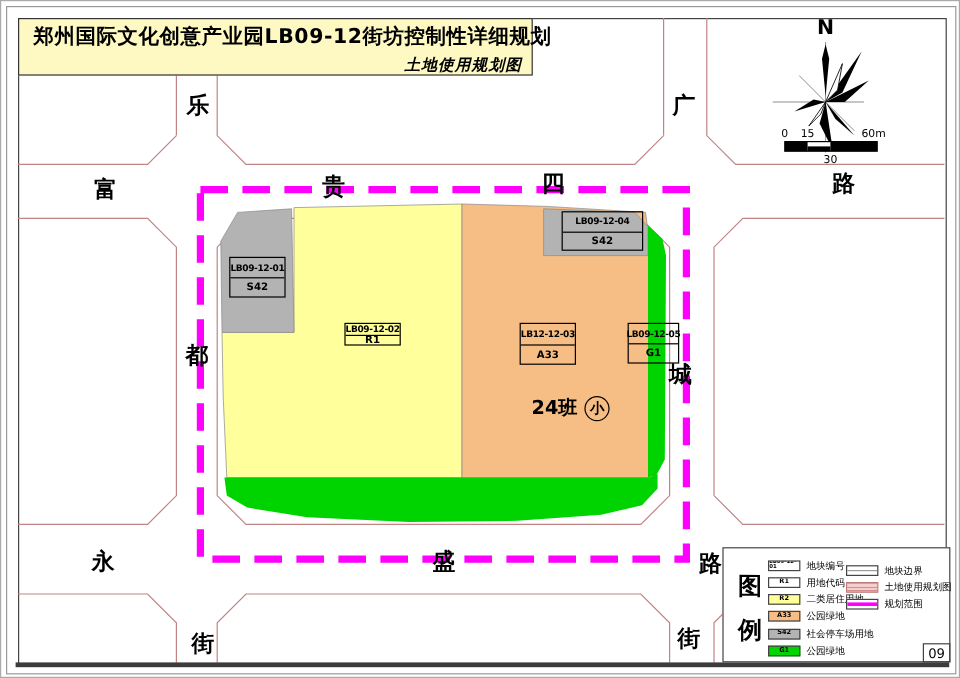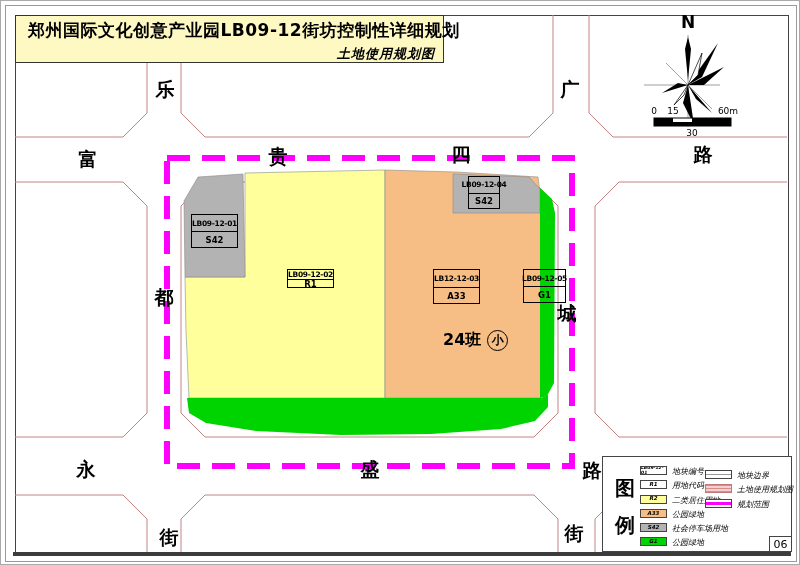--- a/index.html
+++ b/index.html
@@ -25,21 +25,21 @@
   .pbox .rcode{font-size:8.5px;font-weight:600;height:50%;display:flex;align-items:center;justify-content:center;}
   
   #school-note{left:442px;top:329px;display:flex;align-items:center;gap:6px;}
   #school-note .txt{font-size:16px;font-weight:600;}
   #school-note .circ{width:21px;height:21px;border:1.5px solid #000;border-radius:50%;display:flex;align-items:center;justify-content:center;font-size:12px;font-weight:600;box-sizing:border-box;}
   
   #legend{left:601px;top:455px;width:190px;height:96px;border:1px solid #444;background:#fff;box-sizing:border-box;}
   .legend-title-char{position:absolute;left:12px;font-size:20px;font-weight:bold;}
   #legend-col-left{position:absolute;left:37px;top:9px;}
   #legend-col-right{position:absolute;left:102px;top:13px;}
-  .lrow{display:flex;height:10px;margin-bottom:4.3px;font-style:italic;}
+  .lrow{display:flex;align-items:center;height:10px;margin-bottom:4.3px;}
   .swatch{width:27px;height:9px;border:1px solid #444;box-sizing:border-box;display:flex;align-items:center;justify-content:center;font-size:5.5px;font-weight:600;line-height:1;overflow:hidden;}
   .ltext{font-size:8px;margin-left:5px;white-space:nowrap;}
   .sw-white{background:#fff;}
   .sw-yellow{background:#FFFF9C;}
   .sw-orange{background:#F6BE85;}
   .sw-gray{background:#B3B3B3;}
   .sw-green{background:#00D400;}
   .sw-boundary{background:#fff;padding:0;}
   .sw-boundary i{display:block;width:100%;height:1px;background:#999;}
   .sw-redline{background:repeating-linear-gradient(180deg,#d98c8c 0 1px,#f4cfcf 1px 3px);border-color:#c07878;}
@@ -140,21 +140,21 @@
     <div class="rcode">S42</div>
   </div>
   <div class="pbox" style="left:286px;top:268px;width:47px;height:19px">
     <div class="rid">LB09-12-02</div>
     <div class="rcode">R1</div>
   </div>
   <div class="pbox" style="left:432px;top:268px;width:47px;height:35px">
     <div class="rid">LB12-12-03</div>
     <div class="rcode">A33</div>
   </div>
-  <div class="pbox" style="left:467px;top:175px;width:32px;height:33px">
+  <div class="pbox" style="left:467px;top:175px;width:68px;height:33px">
     <div class="rid">LB09-12-04</div>
     <div class="rcode">S42</div>
   </div>
   <div class="pbox" style="left:522px;top:268px;width:43px;height:34px">
     <div class="rid">LB09-12-05</div>
     <div class="rcode">G1</div>
   </div>
 
   <div class="abs" id="school-note">
     <span class="txt">24班</span>
@@ -204,17 +204,17 @@
         <span class="ltext">土地使用规划图</span>
       </div>
       <div class="lrow">
         <span class="swatch sw-scope">
             <i></i>
           </span>
         <span class="ltext">规划范围</span>
       </div>
     </div>
 
-    <div id="page-number-box">06</div>
+    <div id="page-number-box">09</div>
   </div>
 
   <div class="abs" id="bottom-thick-line"></div>
 </div>
 
 </body></html>

